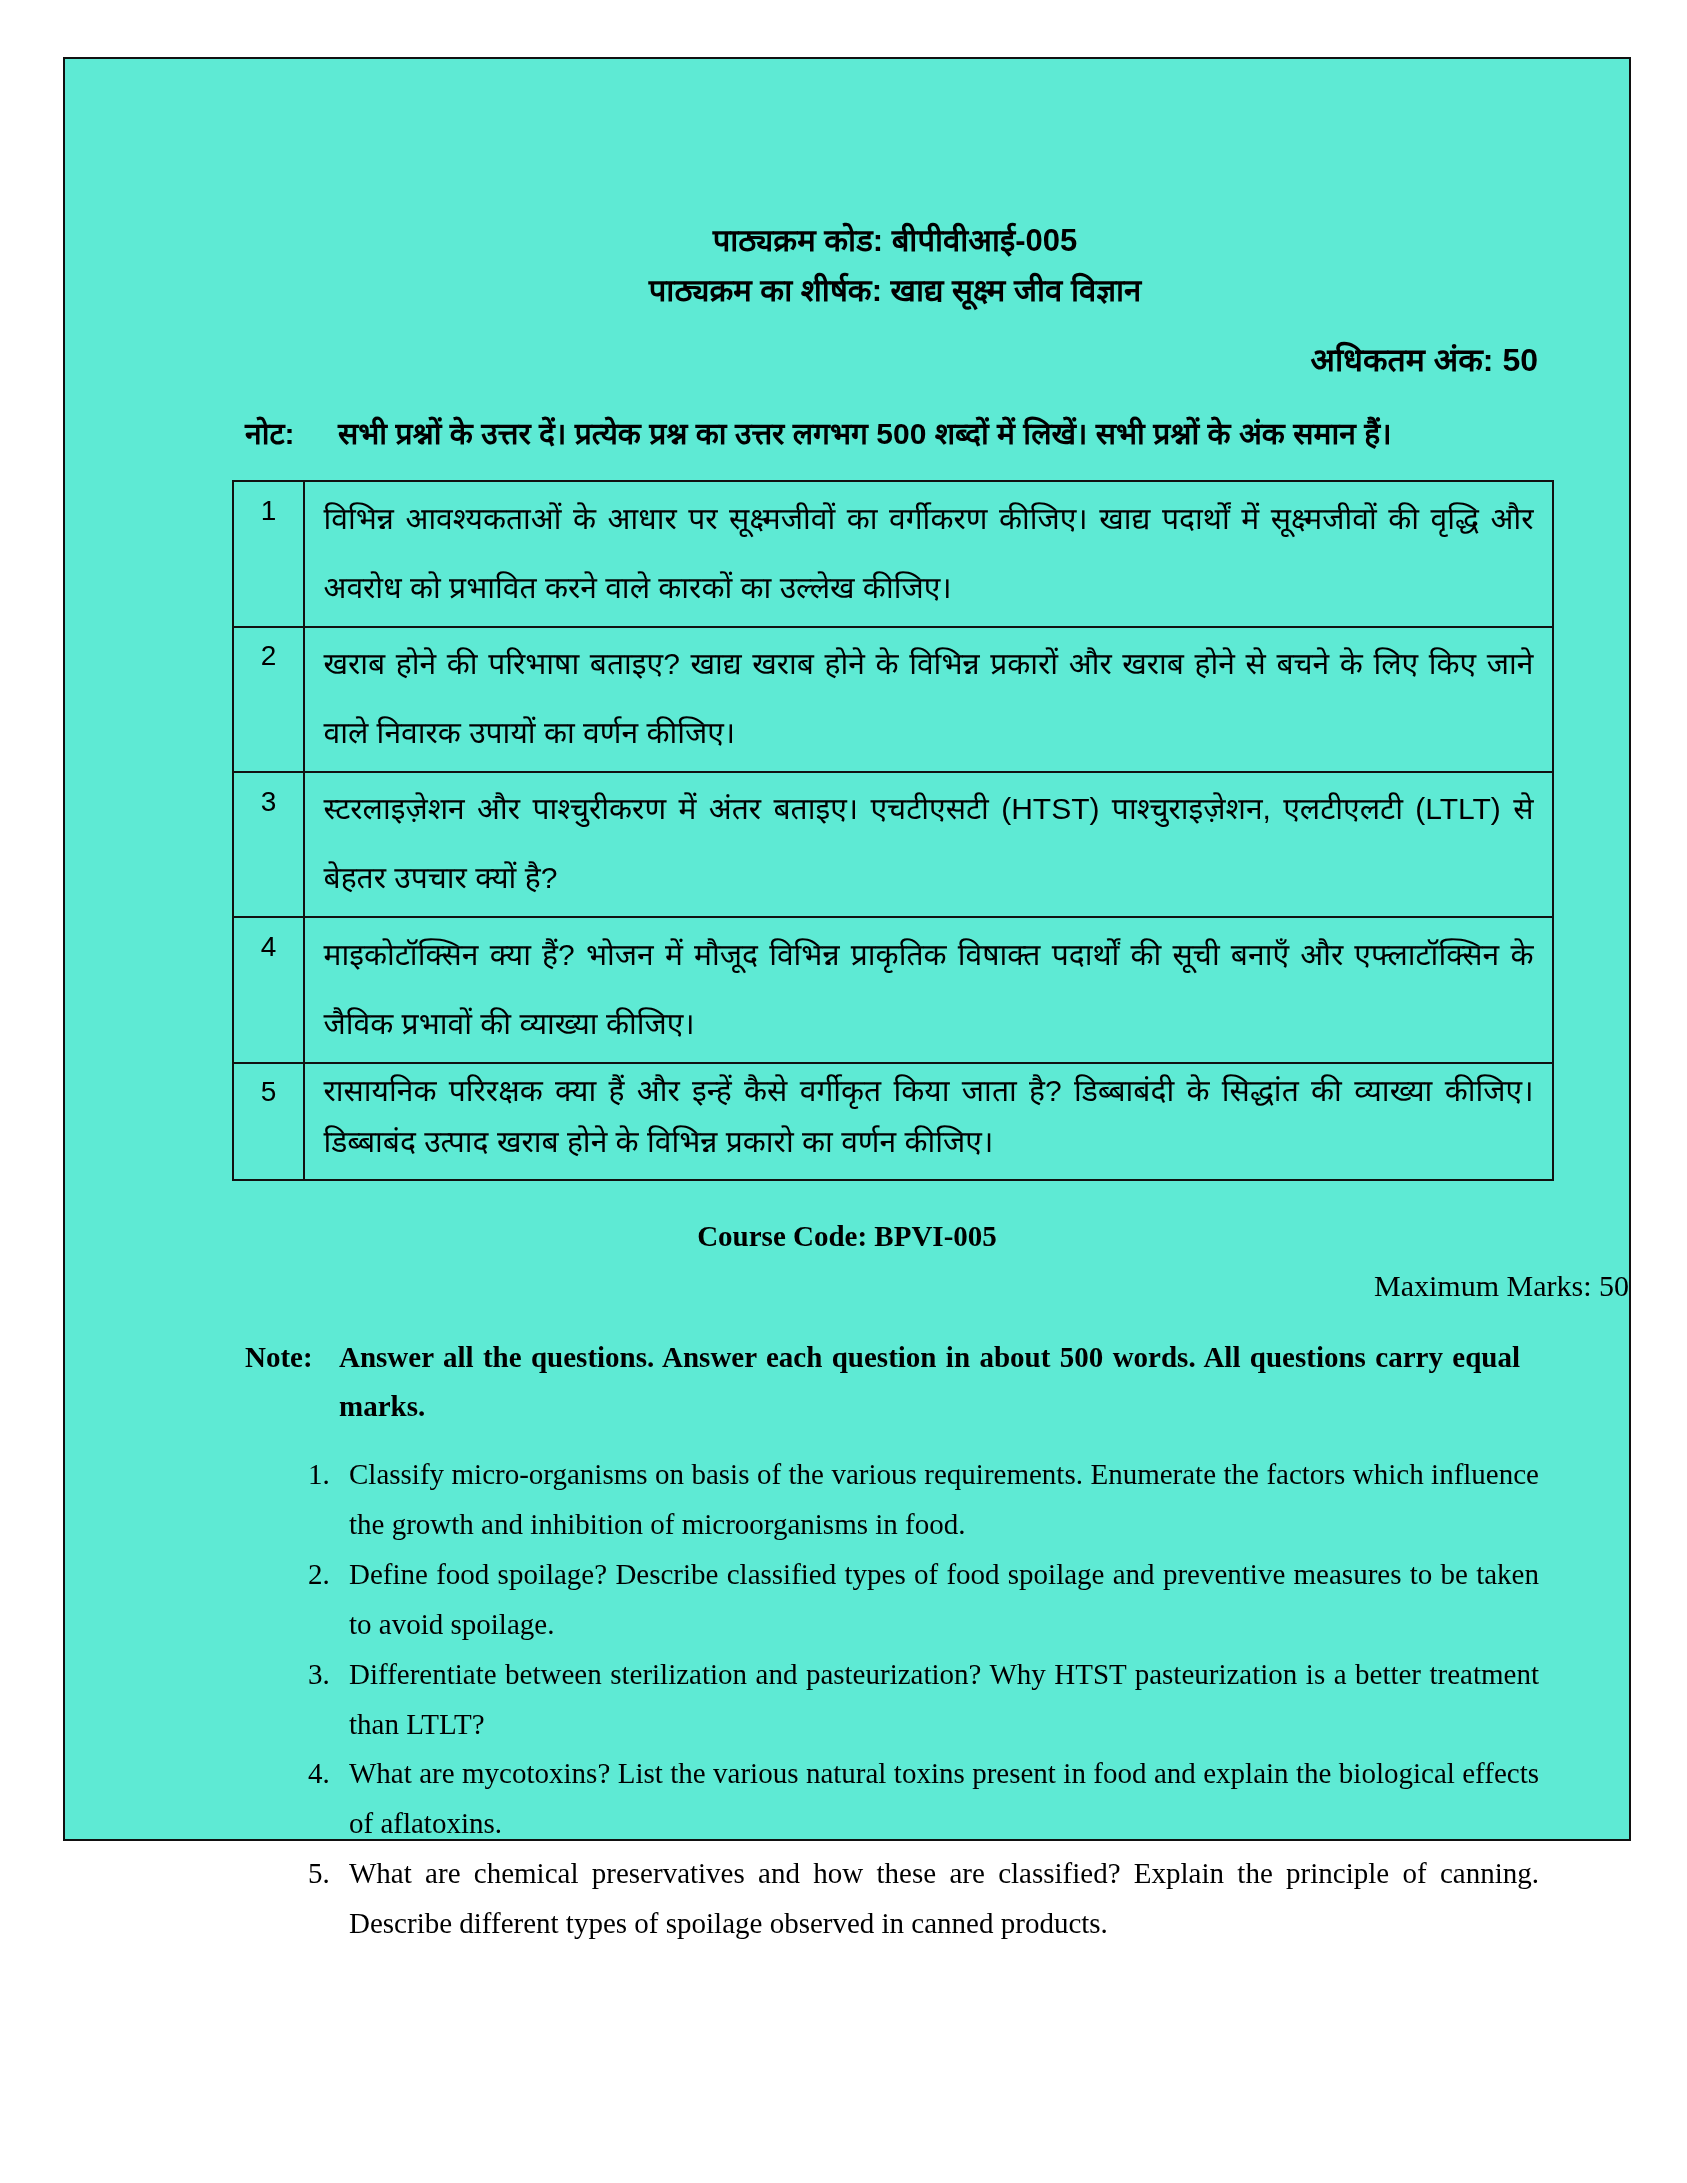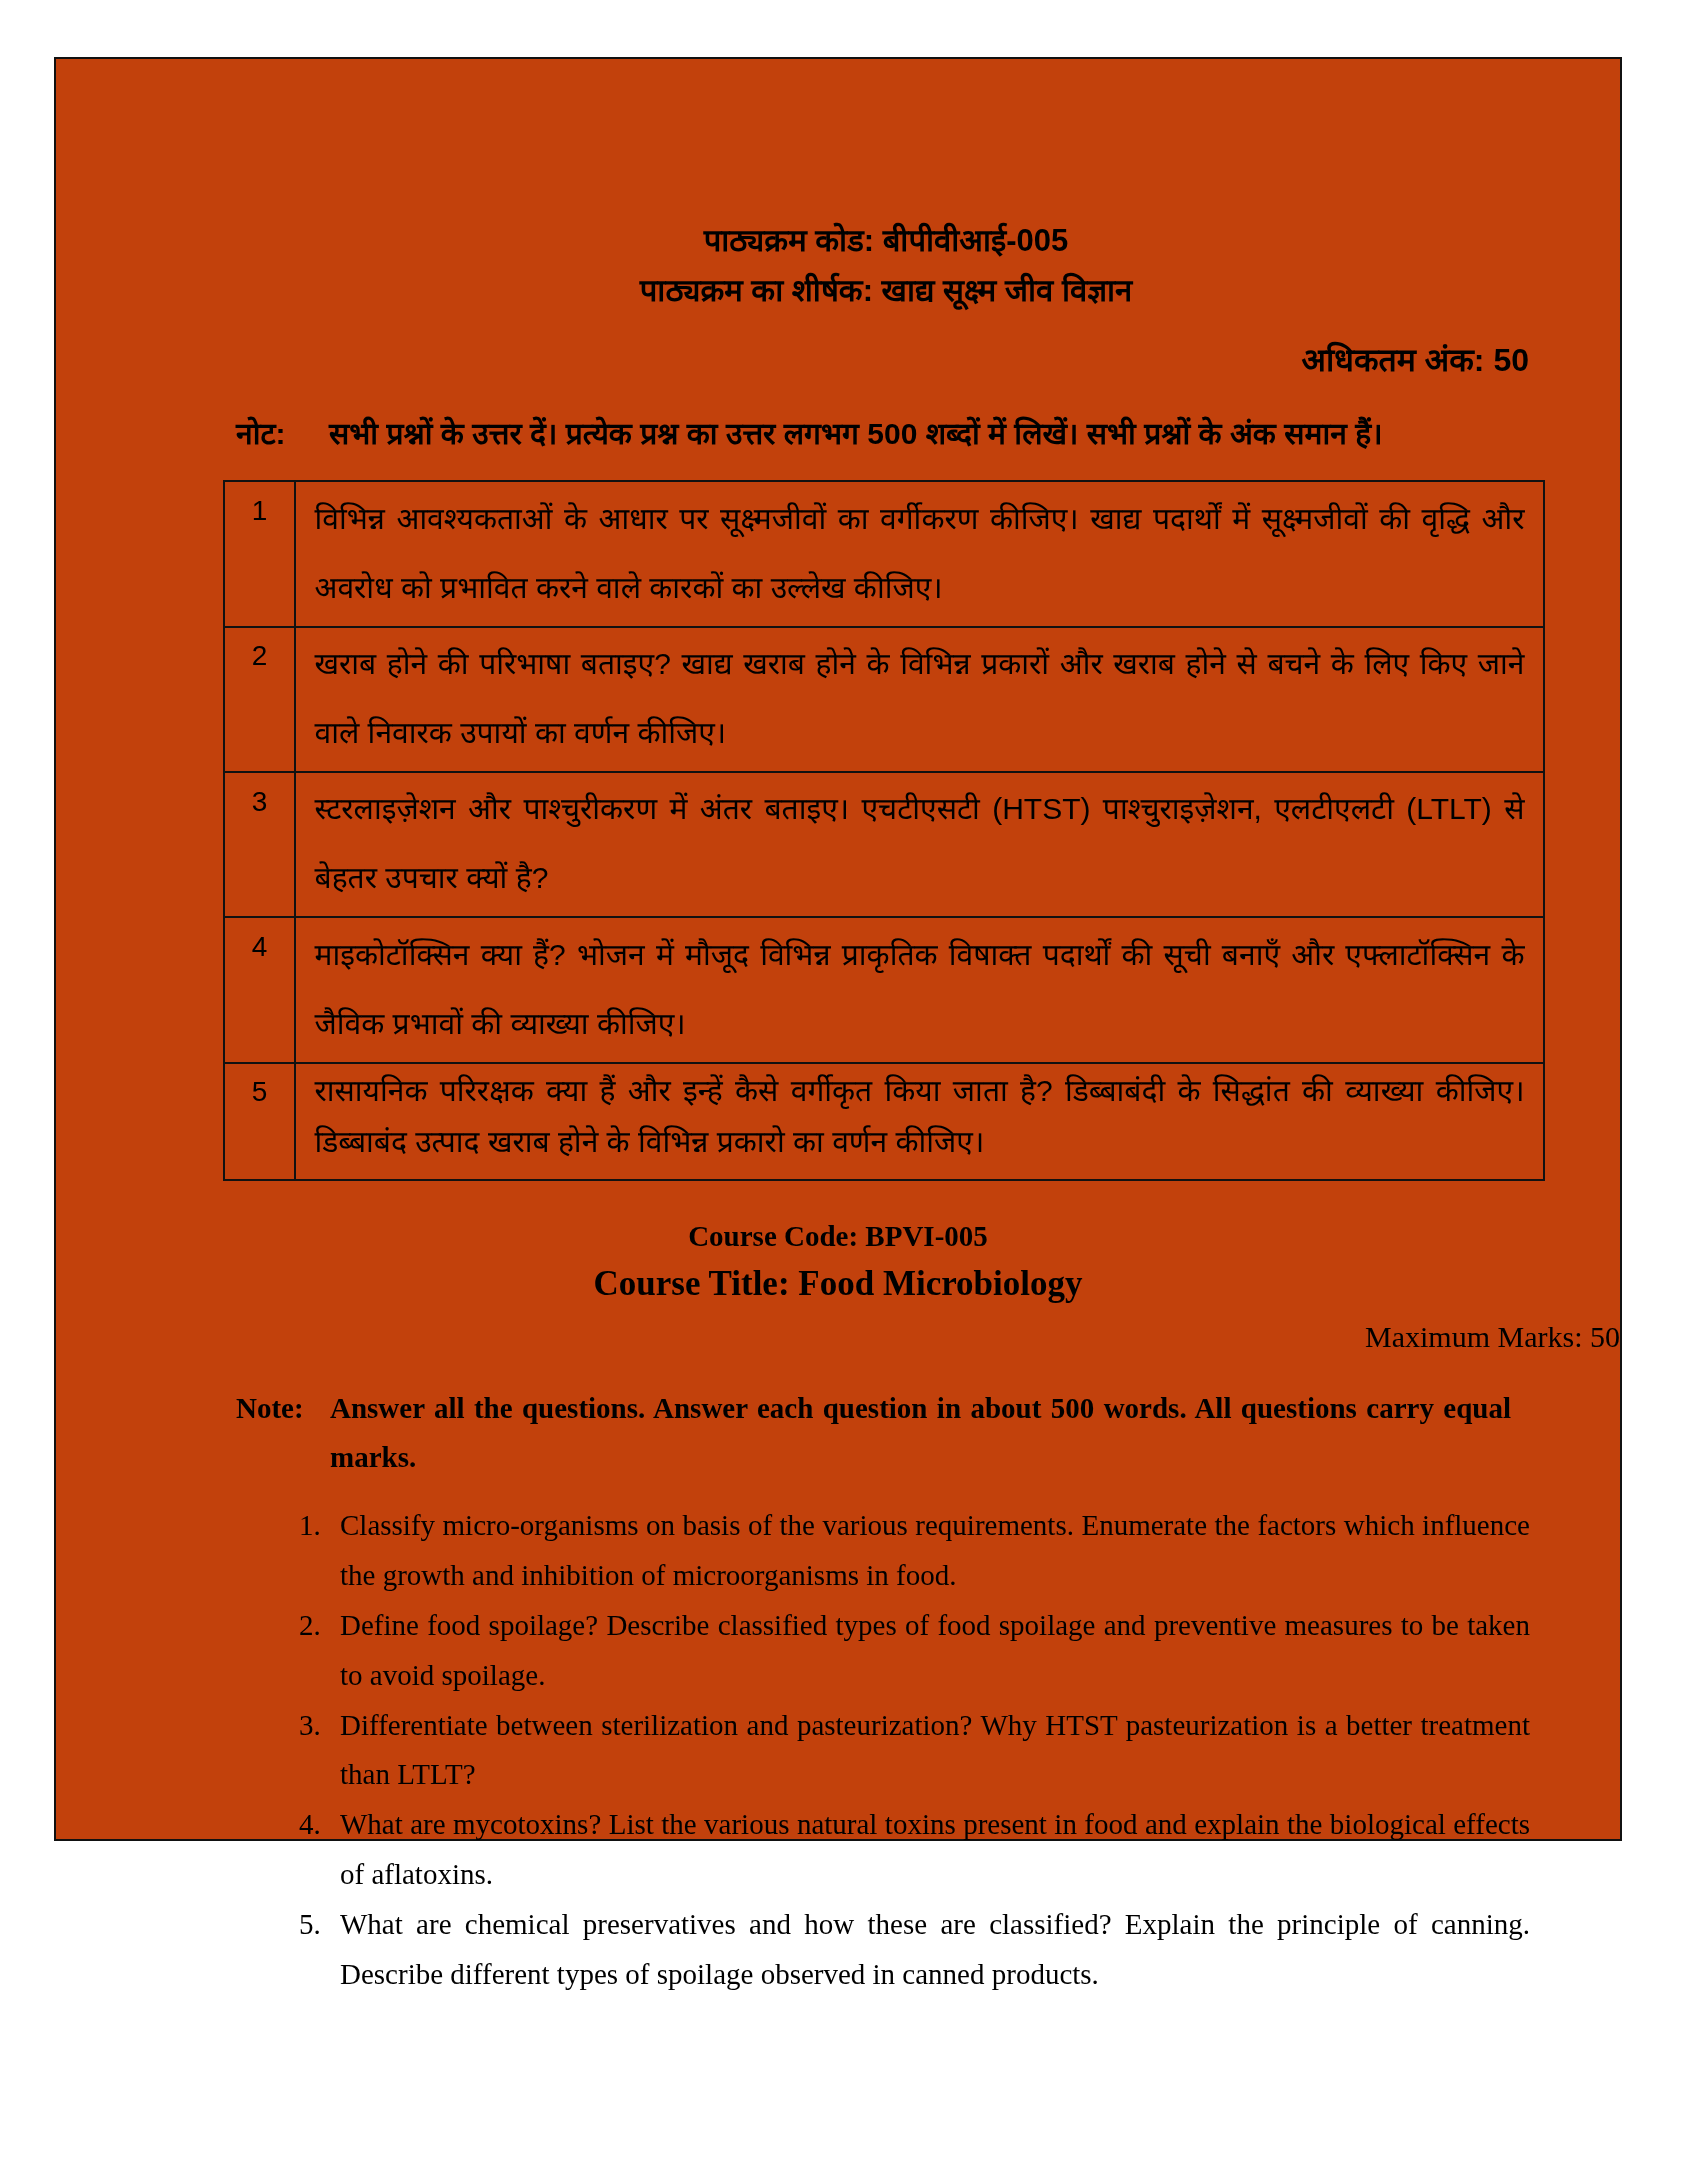--- a/index.html
+++ b/index.html
@@ -10,24 +10,24 @@
     color:#000000;
   }
   .page {
     position:relative;
     width:1687px; height:2183px;
     background:#ffffff;
     overflow:hidden;
   }
   .page-border {
     position:absolute;
-    left:54px; top:57px;
+    left:63px; top:57px;
     width:1568px; height:1784px;
     border:2.6px solid #111111;
-    background:#c2410c;
+    background:#5eead4;
   }
 
   
   .hi-center-block {
     margin:157px 76px 0 172px;
     text-align:center;
     font-weight:bold;
     font-size:31px;
     line-height:1.6;
   }
@@ -162,21 +162,20 @@
         </tr>
         <tr class="tight">
           <td class="num">5</td>
           <td class="q">रासायनिक परिरक्षक क्या हैं और इन्हें कैसे वर्गीकृत किया जाता है? डिब्बाबंदी के सिद्धांत की व्याख्या कीजिए। डिब्बाबंद उत्पाद खराब होने के विभिन्न प्रकारो का वर्णन कीजिए।</td>
         </tr>
       </tbody>
     </table>
 
     <div class="eng" lang="en">
       <div class="eng-code">Course Code: BPVI-005</div>
-      <div class="eng-title">Course Title: Food Microbiology</div>
       <div class="eng-marks">Maximum Marks: 50</div>
 
       <div class="eng-note"><span class="note-label">Note:</span><span>Answer all the questions. Answer each question in about 500 words. All questions carry equal marks.</span></div>
 
       <div class="eng-list">
         <div class="eng-item">
           <span class="item-num">1.</span>
           <span class="item-text">Classify micro-organisms on basis of the various requirements. Enumerate the factors which influence the growth and inhibition of microorganisms in food.</span>
         </div>
         <div class="eng-item">

